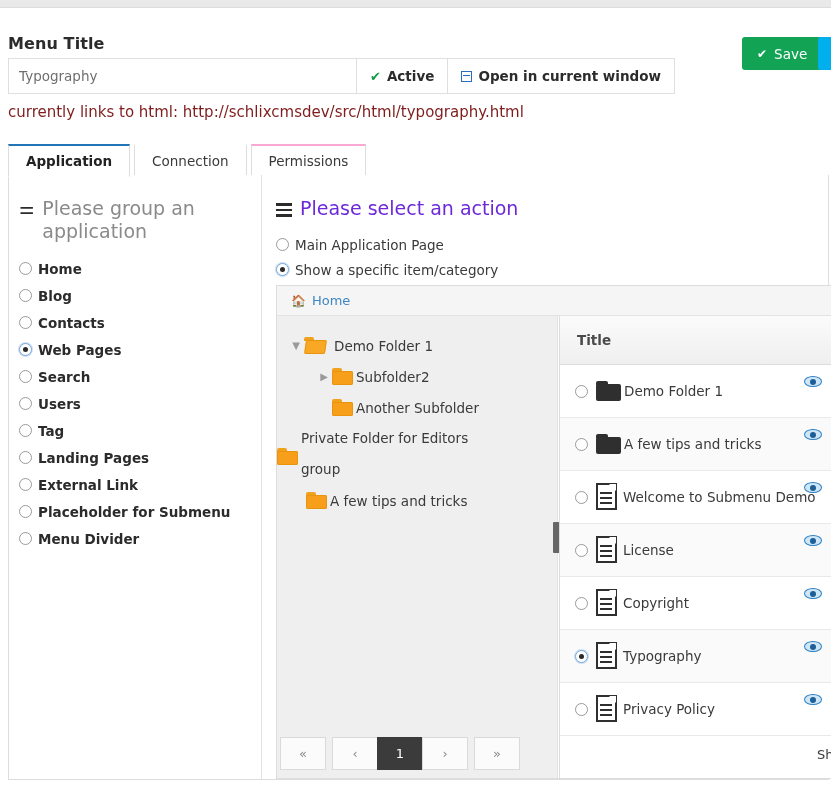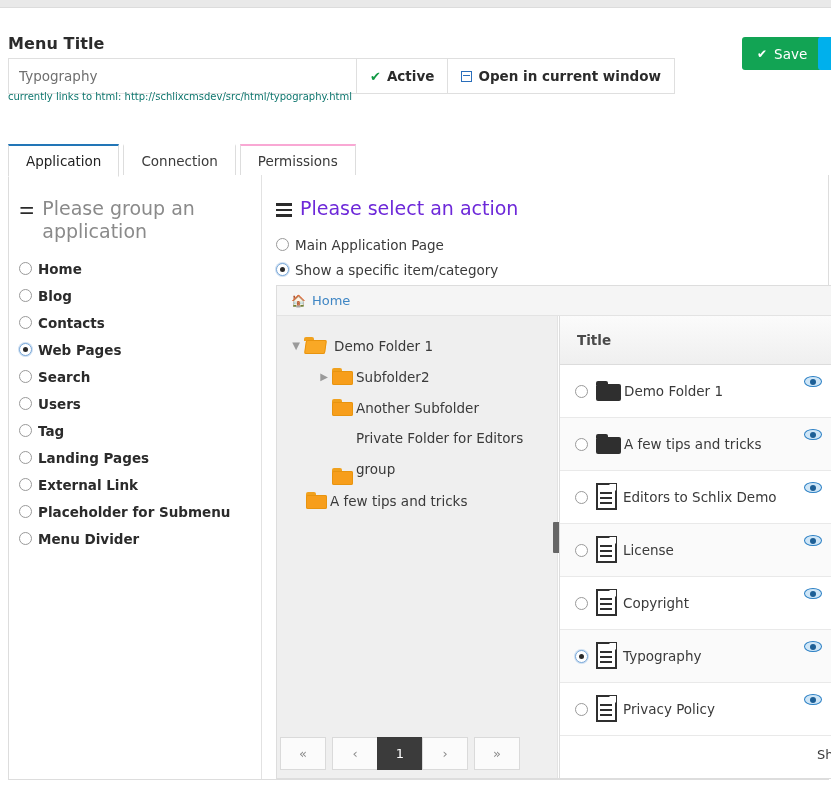--- a/index.html
+++ b/index.html
@@ -55,22 +55,22 @@
   .tick { color: #119944; font-size: 13px; font-weight: bold; }
   .winicon {
     display: inline-block; width: 11px; height: 11px;
     border: 1.6px solid #2a6ebb; position: relative; box-sizing: border-box;
   }
   .winicon::after {
     content: ""; position: absolute; left: 1px; right: 1px; top: 3.4px;
     border-top: 1.5px solid #2a6ebb;
   }
   .links-note {
-    position: absolute; left: 8px; top: 83px;
-    font-size: 10px; color: #0f766e;
+    position: absolute; left: 8px; top: 95px;
+    font-size: 15px; color: #7f1d1d;
   }
   .btn-save {
     position: absolute; left: 742px; top: 29px;
     height: 33px; padding: 0 15px;
     display: flex; align-items: center; gap: 7px;
     background: #12a454; color: #fff;
     border: none; border-radius: 3px;
     font-family: "DejaVu Sans", "Liberation Sans", sans-serif;
     font-size: 13.5px; cursor: pointer;
   }
@@ -94,21 +94,21 @@
     padding: 0 17px;
     background: #ffffff;
     border: 1px solid #dddddd;
     border-top: 2px solid transparent;
     margin-right: 4px;
     font-size: 13.5px; color: #3a3a3a;
     cursor: pointer;
     position: relative;
   }
   .tab.active {
-    font-weight: normal; color: #222;
+    font-weight: bold; color: #222;
     border-top: 2px solid #2276b7;
     border-bottom: 1px solid #ffffff;
     z-index: 3;
   }
   .tab.hovered { border-top: 2px solid #f9a8d4; }
 
   .tabpanel {
     position: absolute; left: 8px; top: 167px;
     width: 821px; height: 605px;
     border: 1px solid #dddddd;
@@ -439,21 +439,21 @@
             </div>
             <div class="tnode" style="padding-left:39px">
               <span class="caret">▶</span>
               <span class="folder"></span>
               <span class="tlabel">Subfolder2</span>
             </div>
             <div class="tnode" style="padding-left:55px">
               <span class="folder"></span>
               <span class="tlabel">Another Subfolder</span>
             </div>
-            <div class="tnode" style="padding-left:55px; height:auto; align-items:flex-end;">
+            <div class="tnode" style="height:auto; align-items:center;">
               <span class="folder" style="margin-top:4px"></span>
               <span class="tlabel" style="white-space:normal; width:180px; line-height:31px;">Private Folder for Editors group</span>
             </div>
             <div class="tnode" style="padding-left:29px; margin-top:0px;">
               <span class="folder"></span>
               <span class="tlabel">A few tips and tricks</span>
             </div>
             <div class="scrollthumb"></div>
           </div>
 
@@ -485,21 +485,21 @@
             <div class="lrow">
               <span class="radio"></span>
               <span class="dicon">
                   <span class="page-s"></span>
                   <span class="lines">
                     <i></i>
                     <i></i>
                     <i></i>
                   </span>
                 </span>
-              <span class="rowtext">Editors to Schlix Demo</span>
+              <span class="rowtext">Welcome to Submenu Demo</span>
               <span class="eye">
                   <span class="outer"></span>
                   <span class="pupil"></span>
                 </span>
             </div>
 
             <div class="lrow alt">
               <span class="radio"></span>
               <span class="dicon">
                   <span class="page-s"></span>

